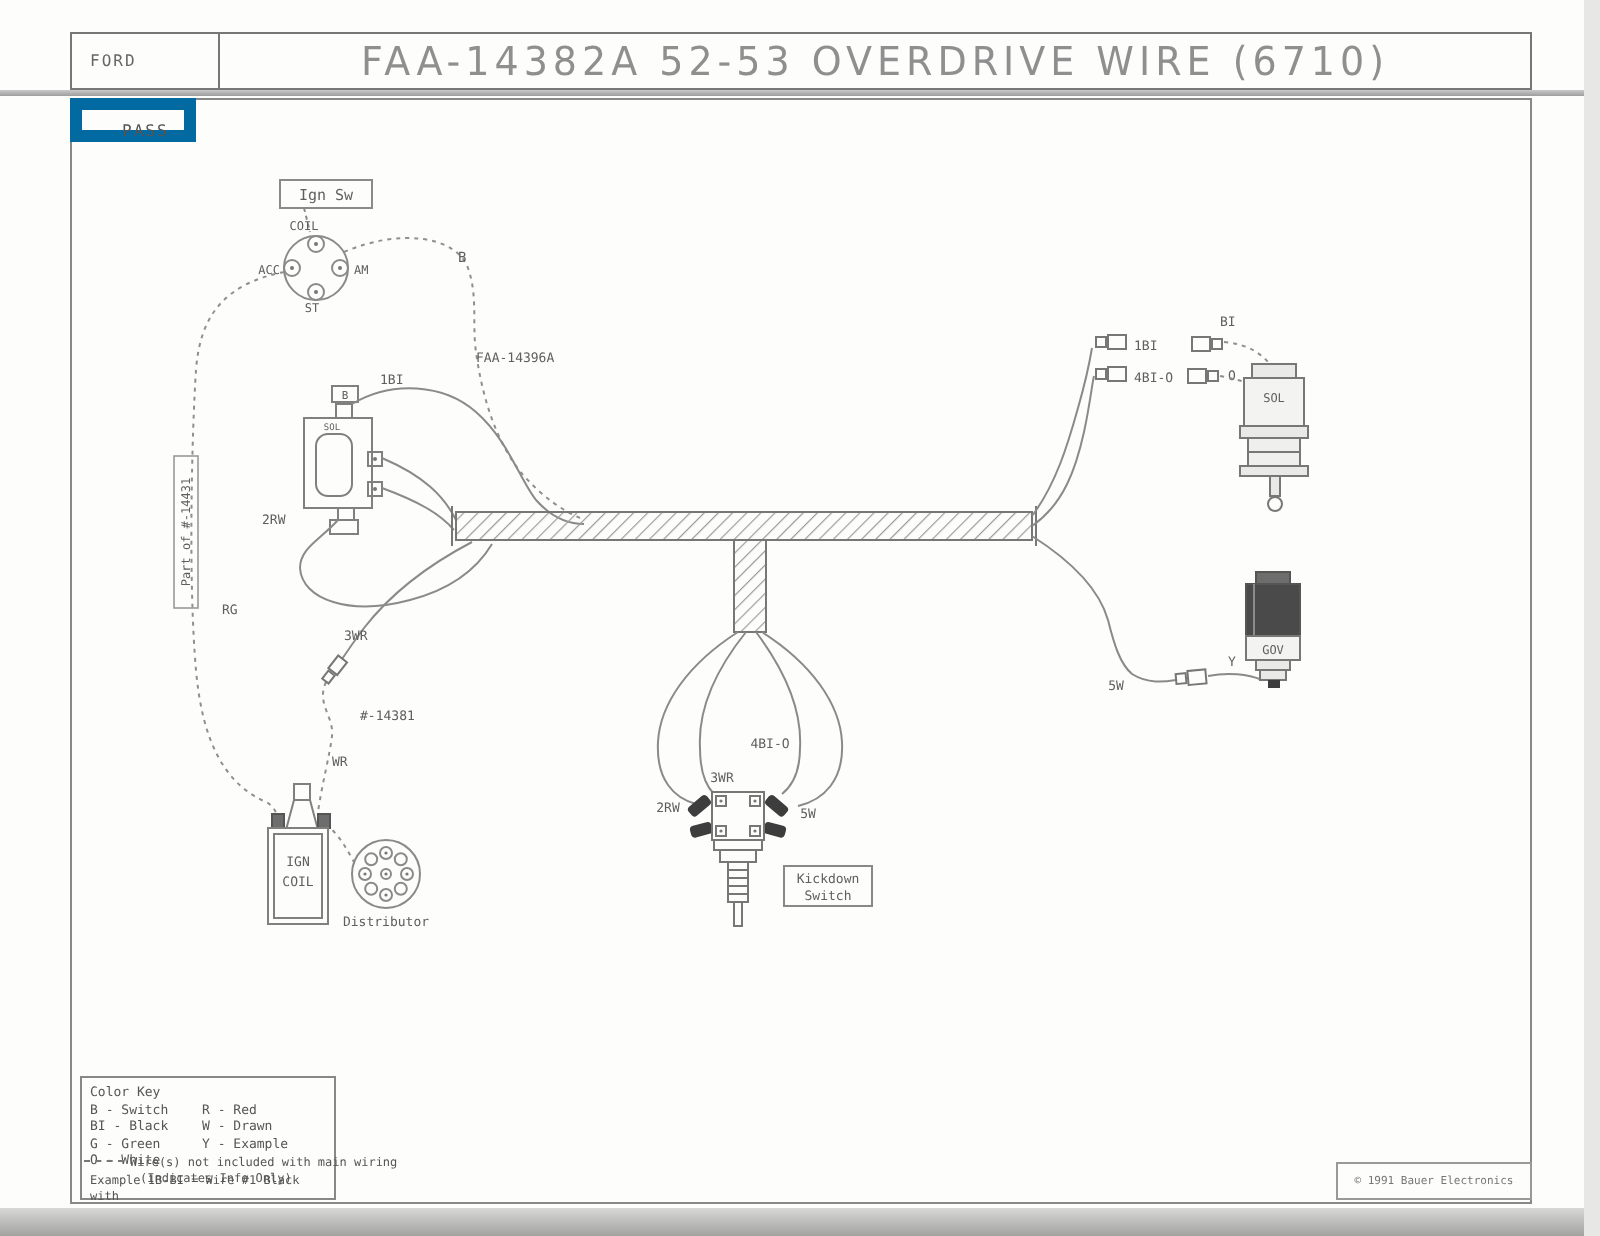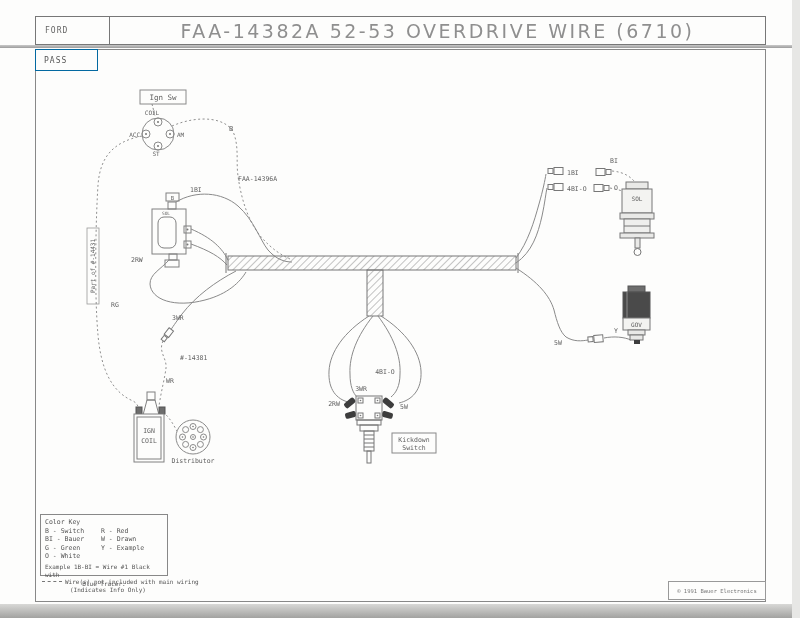--- a/index.html
+++ b/index.html
@@ -12,27 +12,27 @@
          display:flex;align-items:center;padding-left:9px;}
   .title{flex:1;display:flex;align-items:center;justify-content:center;
          font-family:"DejaVu Sans","Liberation Sans",sans-serif;font-size:19px;
          letter-spacing:2.5px;color:#8f8f8f;white-space:nowrap;transform:scaleY(1.05);}
   .dates{width:178px;display:flex;align-items:center;justify-content:center;
          font-size:8px;color:#777;letter-spacing:0.4px;}
   .header-rule{position:absolute;left:0;top:45px;width:795px;height:3px;
                background:linear-gradient(#c9c9c9,#9d9d9d);}
   
   .main-border{position:absolute;left:35px;top:49px;width:729px;height:551px;border:1px solid #888;}
-  .pass-tab{position:absolute;left:35px;top:49px;width:63px;height:22px;border:1px solid #0369a1;
+  .pass-tab{position:absolute;left:35px;top:49px;width:63px;height:22px;border:6px solid #0369a1;
             background:#fdfdfc;font-size:8px;letter-spacing:1px;color:#555;
-            line-height:22px;padding-left:8px;box-sizing:border-box;}
+            line-height:22px;padding-left:20px;box-sizing:border-box;}
   svg{position:absolute;left:0;top:0;}
   svg text{fill:#5f5f5f;font-family:"DejaVu Sans Mono","Liberation Mono",monospace;}
   
-  .color-key{position:absolute;left:40px;top:514px;width:128px;height:62px;border:1px solid #888;
+  .color-key{position:absolute;left:40px;top:538px;width:128px;height:62px;border:1px solid #888;
              background:#fdfdfc;font-size:6.5px;color:#555;padding:3px 4px;box-sizing:border-box;line-height:8.5px;}
   .ck-row{display:flex;}
   .ck-row span:first-child{width:56px;}
   .ck-example{margin-top:2px;font-size:6px;}
   .ck-example2{text-align:center;font-size:6px;}
   .key-note{position:absolute;left:42px;top:578px;font-size:6px;color:#555;line-height:8px;background:transparent;}
   .dash-sample{display:inline-block;width:20px;border-top:1px dashed #777;vertical-align:2px;margin-right:3px;}
   .key-note-2{padding-left:28px;}
   
   .drawnby{position:absolute;left:166px;top:584px;height:15px;display:flex;background:#fdfdfc;
@@ -277,21 +277,21 @@
     </g>
   </svg>
 
   <div class="color-key">
     <div>Color Key</div>
     <div class="ck-row">
         <span>B - Switch</span>
         <span>R - Red</span>
       </div>
     <div class="ck-row">
-        <span>BI - Bauer</span>
+        <span>BI - Black</span>
         <span>W - Drawn</span>
       </div>
     <div class="ck-row">
         <span>G - Green</span>
         <span>Y - Example</span>
       </div>
     <div class="ck-row">
         <span>O - White</span>
       </div>
     <div class="ck-example">Example  1B-BI = Wire #1 Black with</div>

